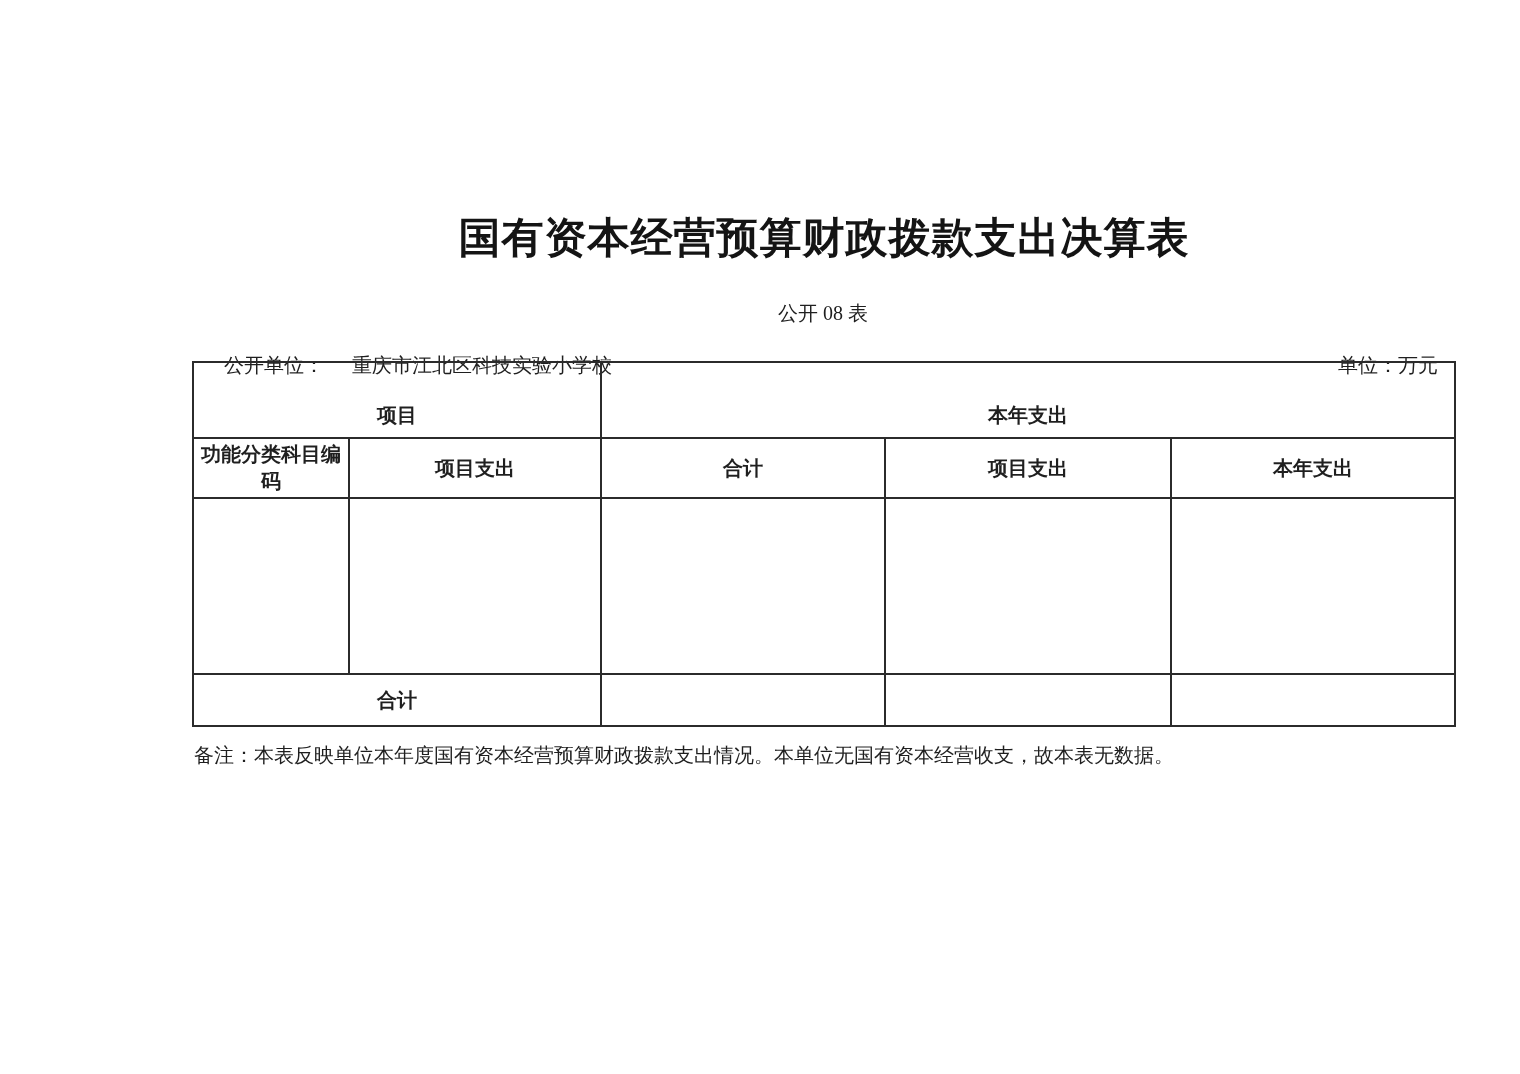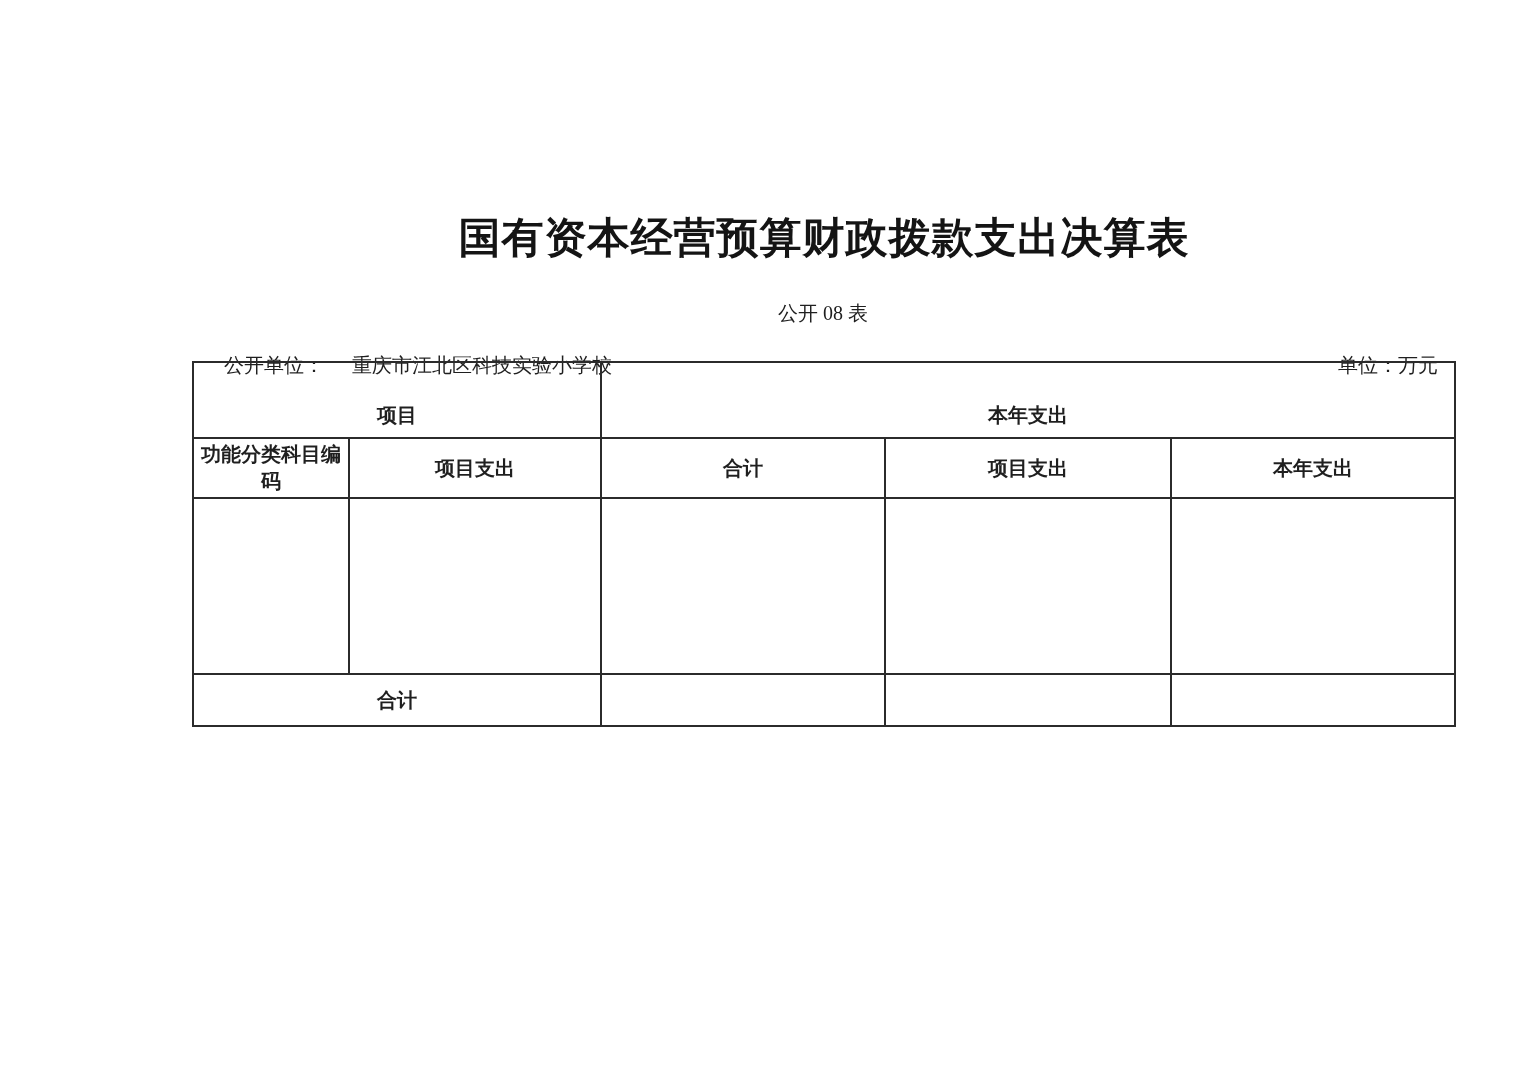--- a/index.html
+++ b/index.html
@@ -130,16 +130,17 @@
       </tr>
       <tr class="r4">
         <td colspan="2">合计</td>
         <td></td>
         <td></td>
         <td></td>
       </tr>
     </tbody>
   </table>
 
+  <div class="note">备注：本表反映单位本年度国有资本经营预算财政拨款支出情况。本单位无国有资本经营收支，故本表无数据。</div>
 
   <div class="page-number">- 27 -</div>
 
 </div>
 
 </body></html>

